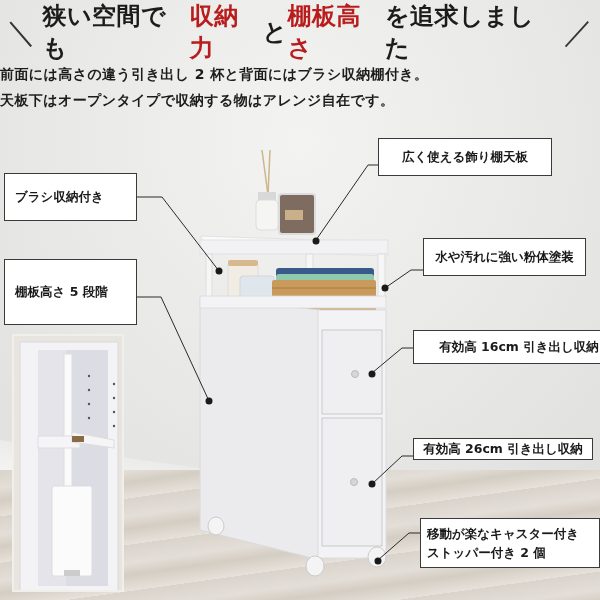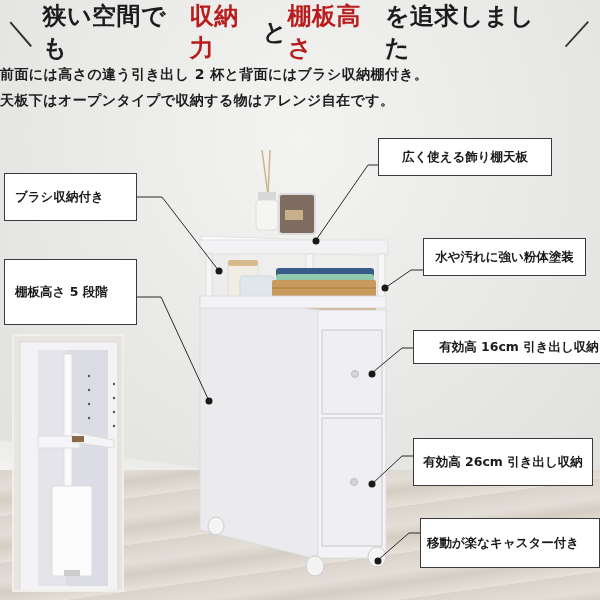--- a/index.html
+++ b/index.html
@@ -180,19 +180,20 @@
 </div>
 
 <div class="callout" style="left:4px; top:259px; width:133px; height:66px; line-height:1.5;gap:48px;">
   <span>棚板高さ 5 段階</span>
 </div>
 
 <div class="callout" style="left:413px; top:330px; width:212px; height:34px; align-items:center; padding:0 6px;">
   <span>有効高 16cm 引き出し収納</span>
 </div>
 
-<div class="callout" style="left:413px; top:438px; width:180px; height:48px; align-items:center; padding:0 6px;text-align:right;">
+<div class="callout" style="left:413px; top:438px; width:180px; height:22px; align-items:center; padding:0 6px;text-align:right;">
   <span>有効高 26cm 引き出し収納</span>
 </div>
 
 <div class="callout" style="left:420px; top:518px; width:180px; height:50px; padding:0 6px; line-height:1.55;">
   <span>移動が楽なキャスター付き</span>
+  <span>ストッパー付き 2 個</span>
 </div>
 
 </body></html>

